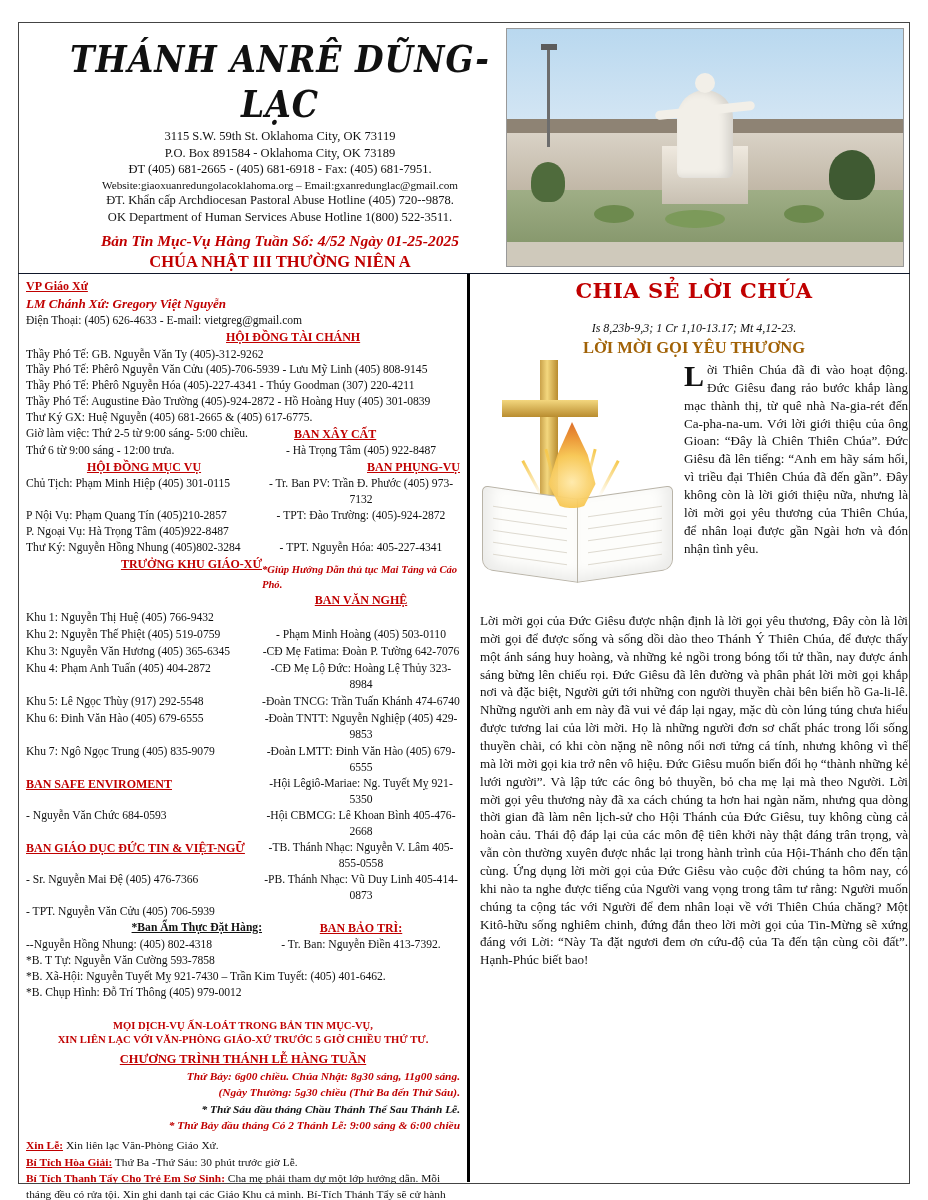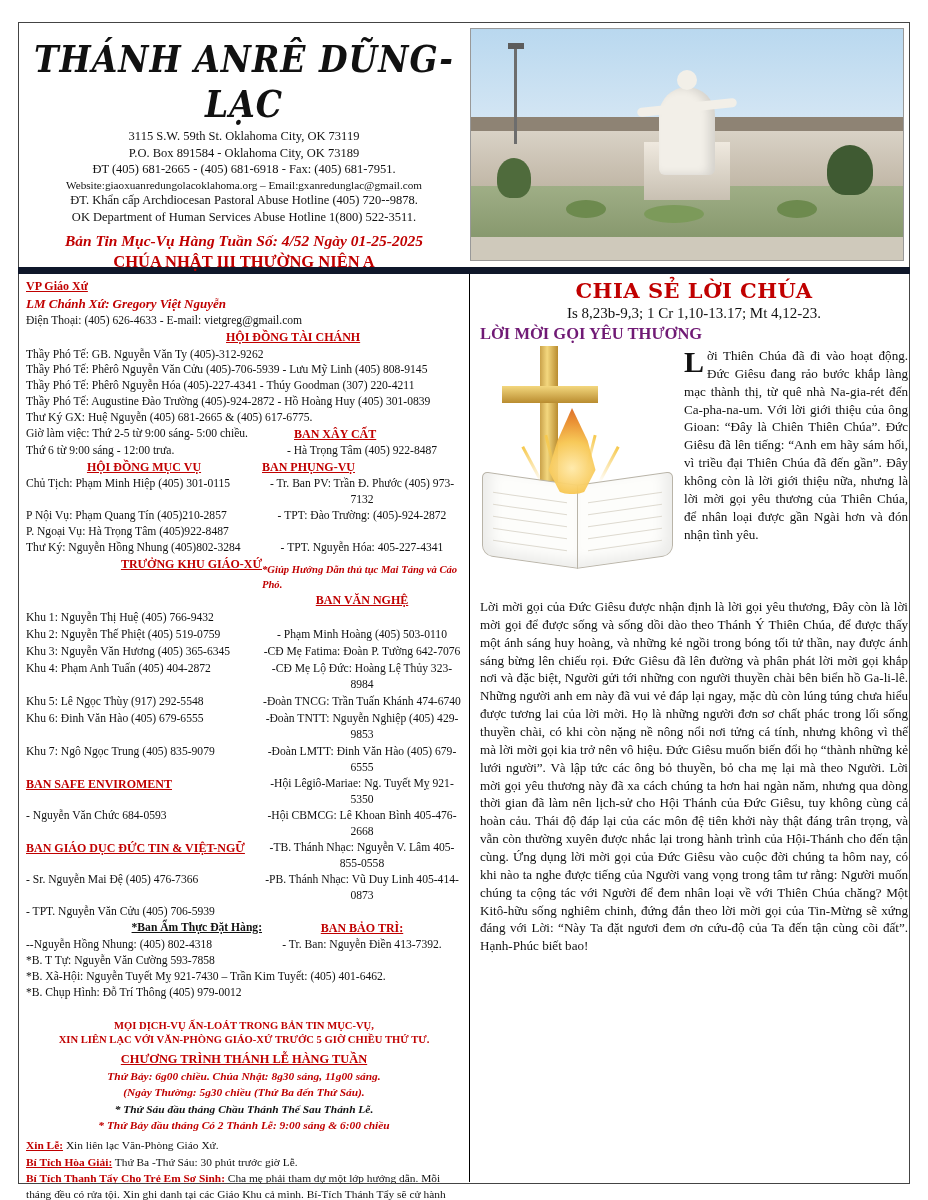--- a/index.html
+++ b/index.html
@@ -20,21 +20,22 @@
     left: 18px; top: 22px;
     width: 892px; height: 1162px;
     border: 1px solid #444;
   }
 
   
   .header {
     position: relative;
     display: flex;
     height: 252px;
-    border-bottom: 7px solid #0f172a;
+    border-bottom: 1px solid #0f172a;
+    padding-left: 36px;
   }
   .header-left {
     width: 452px;
     padding: 8px 6px 4px 6px;
     text-align: center;
     position: relative;
   }
   .banner-title {
     font-family: "DejaVu Serif", serif;
     font-weight: bold;
@@ -113,21 +114,21 @@
   .bush.b3 { left:40%; bottom:16%; width:60px; background:#7c9a5a; }
 
   
   .body-cols {
     display: flex;
     height: 908px;
   }
   .col-left {
     width: 452px;
     padding: 4px 7px 4px 8px;
-    border-right: 1px solid #000000;
+    border-right: 3px solid #000000;
     font-size: 11.6px;
     line-height: 1.42;
   }
   .col-right {
     flex: 1;
     padding: 4px 2px 4px 10px;
     position: relative;
   }
   .red { color: #c00000; }
   .bold { font-weight: bold; }
@@ -148,36 +149,36 @@
   .khu-block { margin-top:1px; }
 
   .notice-red {
     color:#c00000; font-weight:bold; font-size:10.6px; text-align:center;
     line-height:1.35; margin-top:4px;
   }
   .prog-title {
     color:#c00000; font-weight:bold; text-align:center; font-size:12.4px;
     text-decoration:underline; margin-top:3px;
   }
-  .prog-line { text-align:center; font-size:11.4px; font-style:italic; }
+  .prog-line { text-align:right; font-size:11.4px; font-style:italic; }
   .prog-red { color:#c00000; }
 
   .sacraments { margin-top:5px; font-size:11.4px; line-height:1.38; }
   .sacraments p { margin:0 0 1px 0; }
   .s-label { color:#c00000; font-weight:bold; text-decoration:underline; }
 
   
   .r-title {
     color:#c00000; font-weight:bold; text-align:center;
     font-size:21px; letter-spacing:.5px;
     font-family:"DejaVu Serif", serif;
   }
-  .r-ref { text-align:center; font-size:15px; margin-top:2px; }
+  .r-ref { text-align:center; font-size:12px; margin-top:18px;font-style:italic; }
   .r-sub {
-    color:#701a75; font-weight:bold; text-align:left;
+    color:#a16207; font-weight:bold; text-align:center;
     font-size:16.5px; margin-top:2px;
   }
   .cross-art {
     position:relative;
     float:left;
     width:196px; height:250px;
     margin: 2px 8px 2px 0;
   }
   .cross-v {
     position:absolute; left:60px; top:0; width:18px; height:150px;
@@ -280,21 +281,21 @@
         <div>Giờ làm việc: Thứ 2-5 từ 9:00 sáng- 5:00 chiều.</div>
         <div class="sec-head" style="text-align:left;padding-left:32px;">BAN XÂY CẤT</div>
       </div>
       <div class="row2 tight">
         <div>Thứ 6 từ 9:00 sáng - 12:00 trưa.</div>
         <div>- Hà Trọng Tâm (405) 922-8487</div>
       </div>
 
       <div class="row2">
         <div class="sec-head" style="text-align:center;">HỘI ĐỒNG MỤC VỤ</div>
-        <div class="sec-head" style="text-align:left;">BAN PHỤNG-VỤ</div>
+        <div class="sec-head" style="text-align:right;">BAN PHỤNG-VỤ</div>
       </div>
 
       <div class="row2 tight">
         <div>Chủ Tịch: Phạm Minh Hiệp (405) 301-0115</div>
         <div>- Tr. Ban PV: Trần Đ. Phước (405) 973-7132</div>
       </div>
       <div class="row2 tight">
         <div>P Nội Vụ: Phạm Quang Tín (405)210-2857</div>
         <div>- TPT: Đào Trường:  (405)-924-2872</div>
       </div>

